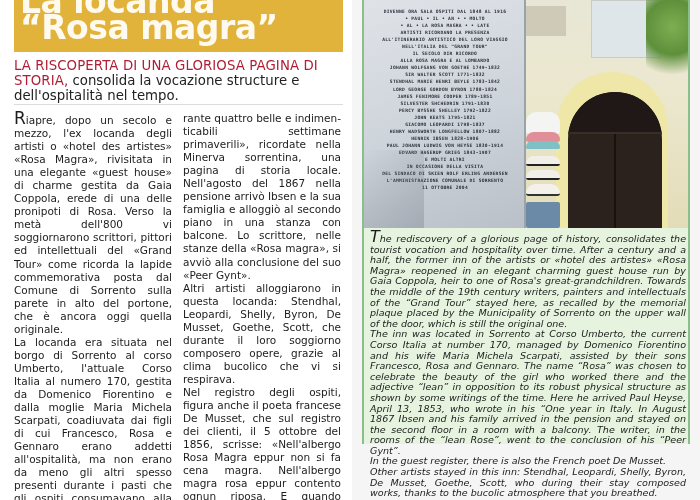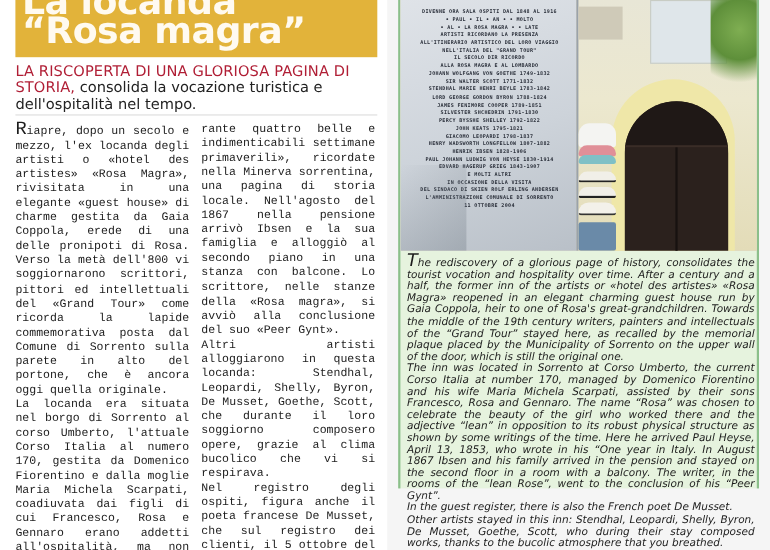--- a/index.html
+++ b/index.html
@@ -29,21 +29,21 @@
 
   .rule { position:absolute; left:14px; top:104px; width:329px; height:1px; background:#dcdcdc; }
 
   .col {
     position:absolute; top:112px; width:158px;
     font-family:"DejaVu Sans", sans-serif; font-size:10.5px; line-height:13.05px;
     text-align:justify; color:#1c1c1c; hyphens:manual;
   }
   .col.c1 { left:14px; }
   .col.c2 { left:183px; }
-  .col p { margin:0;font-family:Liberation Mono, monospace; }
+  .col p { margin:0; }
   .dropcap { font-size:17px; line-height:13px; font-weight:normal; }
 
   
   .right { position:absolute; left:352px; top:0; width:348px; height:500px; background:#f5f5f5; }
   .frame {
     position:absolute; left:10px; top:0; width:328px; height:444px;
     border-left:2px solid #8bbf8a; border-right:2px solid #8bbf8a;
     background:#e6f3de;
   }
   .photo { position:absolute; left:0; top:0; width:324px; height:228px; overflow:hidden; background:#d9d4c2; }
@@ -103,21 +103,21 @@
 </style>
 </head>
 <body>
 
 <div class="left">
   <div class="title-box">
     <div class="title-line l1">La locanda</div>
     <div class="title-line l2">“Rosa magra”</div>
   </div>
 
-  <div class="subhead"><span class="red">LA RISCOPERTA DI UNA GLORIOSA PAGINA DI STORIA,</span><span> consolida la vocazione turistica e dell'ospitalità nel tempo.</span></div>
+  <div class="subhead"><span class="red">LA RISCOPERTA DI UNA GLORIOSA PAGINA DI STORIA,</span><span> consolida la vocazione structure e dell'ospitalità nel tempo.</span></div>
 
   <div class="rule"></div>
 
   <div class="col c1">
     <p><span class="dropcap">R</span><span>iapre, dopo un secolo e mez­zo, l'ex locanda degli artisti o «hotel des artistes» «Rosa Ma­gra», rivisitata in una elegante «guest house» di charme gestita da Gaia Coppola, erede di una delle pronipoti di Rosa. Verso la metà dell'800 vi soggiornarono scrittori, pittori ed intellettuali del «Grand Tour» come ricorda la lapide commemorativa posta dal Comune di Sorrento sulla parete in alto del portone, che è ancora oggi quella originale.</span></p>
     <p>La locanda era situata nel borgo di Sorrento al corso Umberto, l'attuale Corso Italia al numero 170, gestita da Domenico Fio­rentino e dalla moglie Maria Michela Scarpati, coadiuvata dai figli di cui Francesco, Rosa e Gennaro erano addetti all'ospi­talità, ma non erano da meno gli altri spesso presenti durante i pasti che gli ospiti consumava­no alla locanda.</p>
 
   </div>
 
   <div class="col c2">

